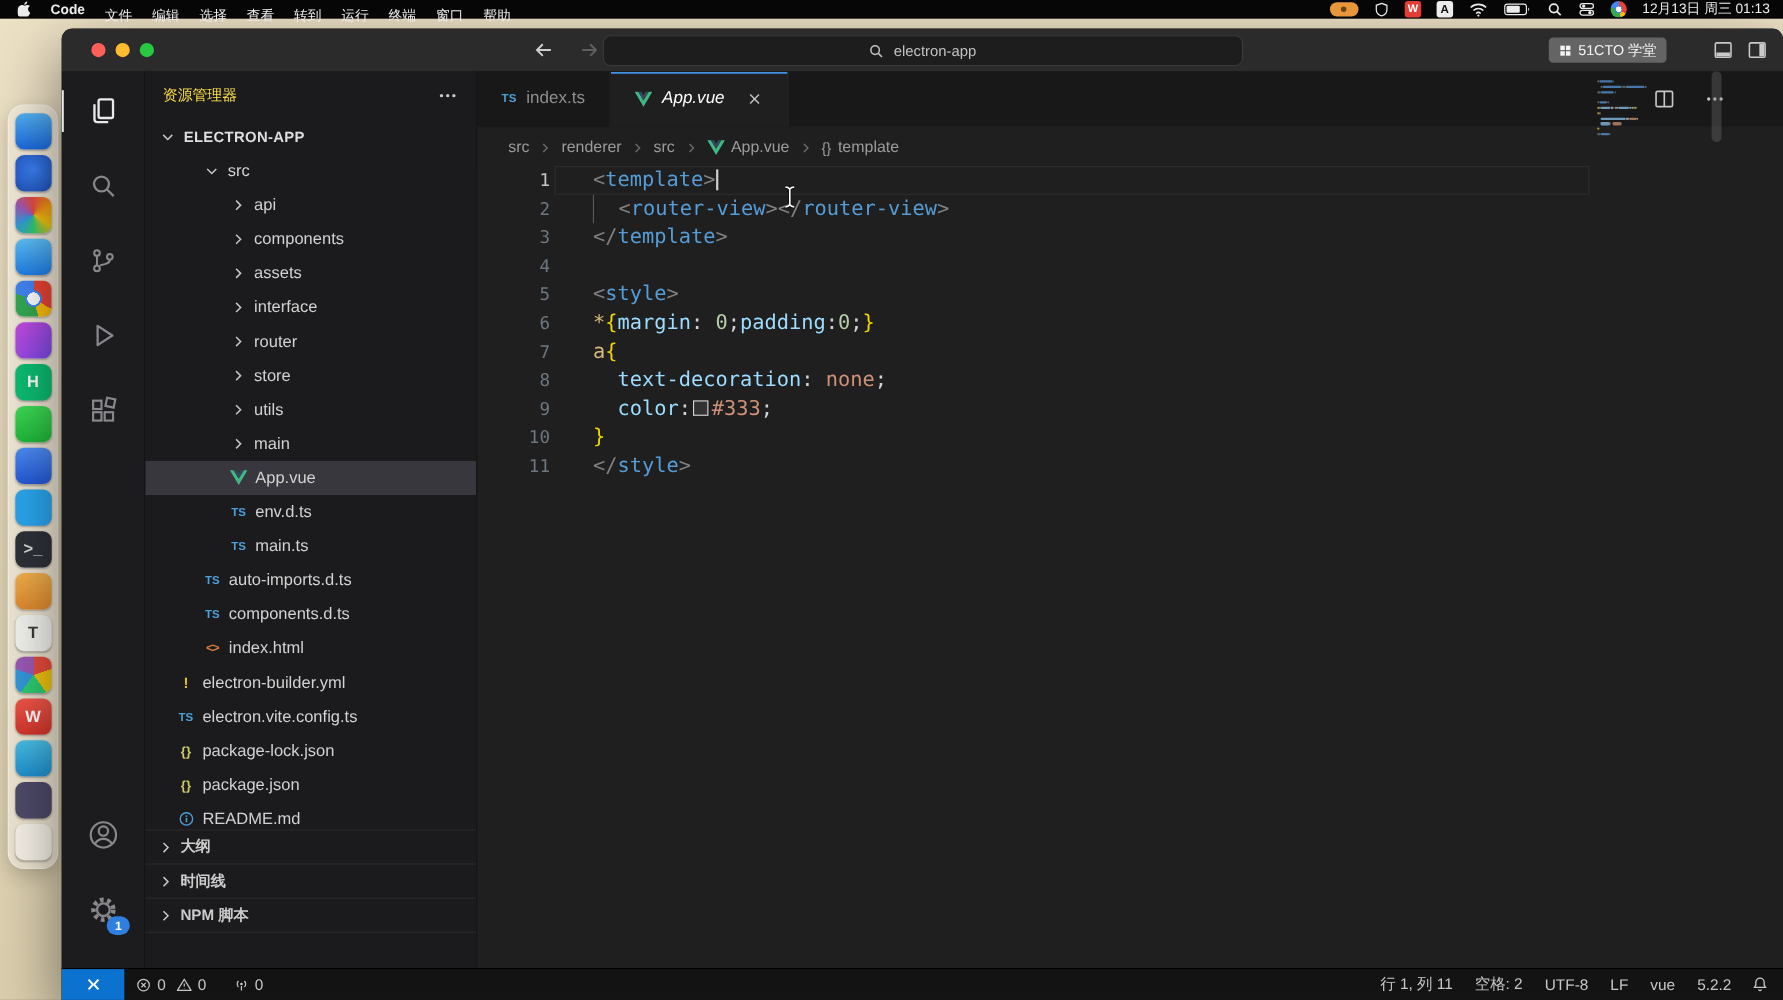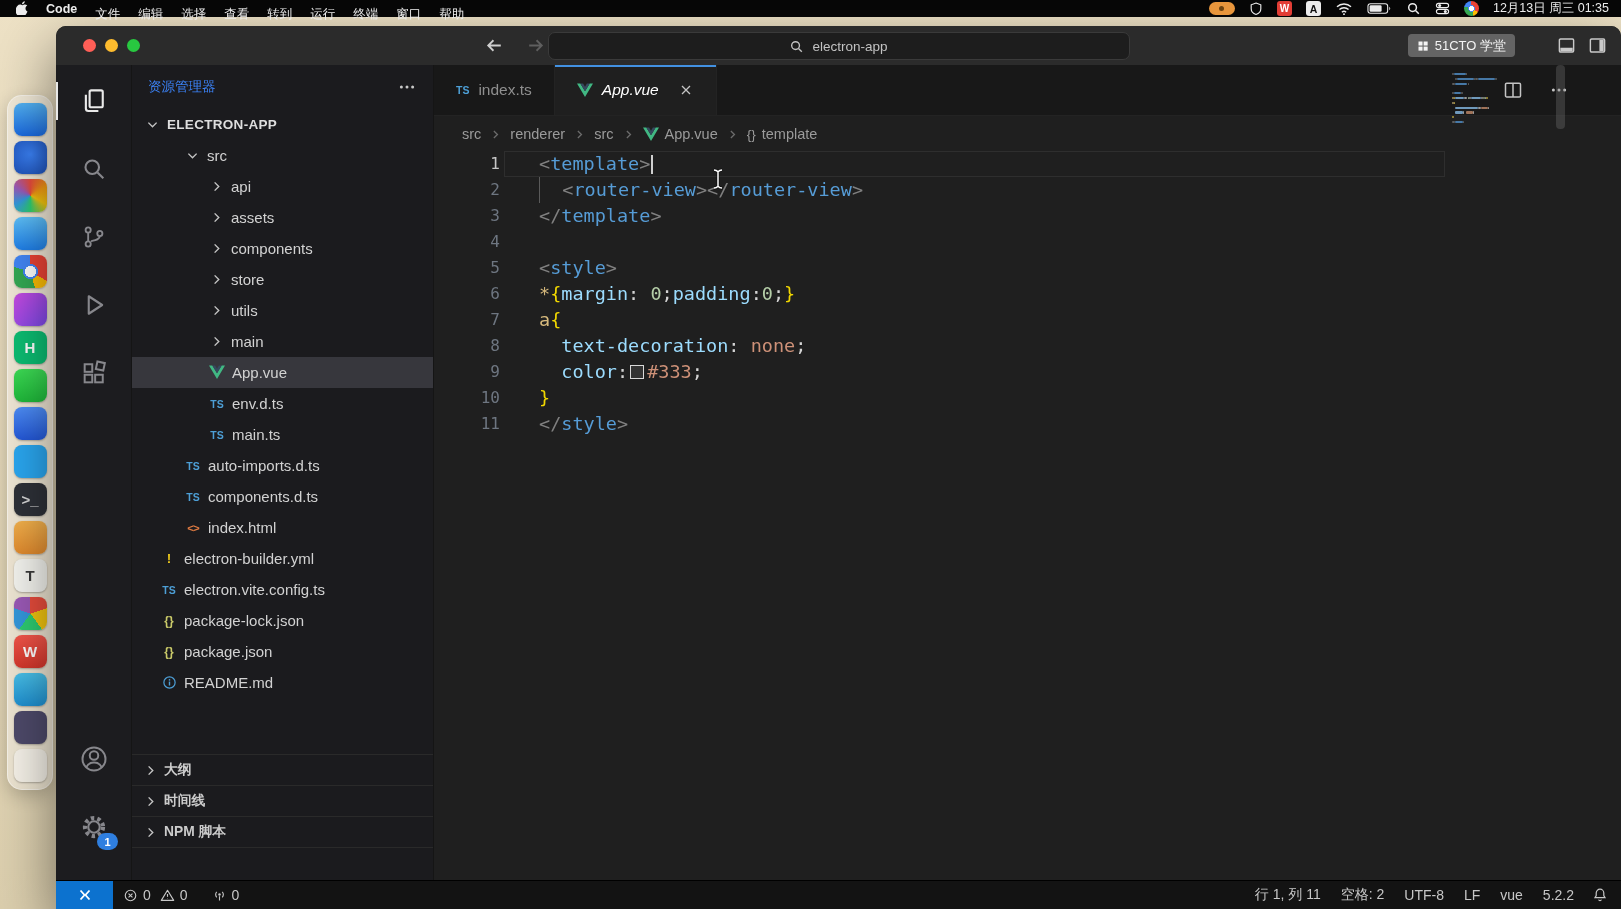--- a/index.html
+++ b/index.html
@@ -54,21 +54,21 @@
   .ab-top{position:absolute;top:2px;left:0;right:0;}
   .ab-bottom{position:absolute;bottom:20px;left:0;right:0;}
   .ab-item{height:68px;display:flex;align-items:center;justify-content:center;color:#87878c;position:relative;cursor:pointer;}
   .ab-item.active{color:#e9e9e9;}
   .ab-item.active::before{content:"";position:absolute;left:0;top:15px;bottom:15px;width:2px;background:#e9e9e9;}
   .badge{position:absolute;right:13px;bottom:11px;min-width:17px;height:17px;border-radius:9px;background:#2f7fe0;color:#fff;
     font-size:11px;font-weight:bold;display:flex;align-items:center;justify-content:center;padding:0 2px;}
 
   
   .sidebar{width:301px;background:#1b1b1e;border-right:1px solid #151515;position:relative;flex:none;overflow:hidden;}
-  .sb-header{height:44px;display:flex;align-items:center;justify-content:space-between;padding:0 16px;color:#3b82f6;font-size:13.5px;}
+  .sb-header{height:44px;display:flex;align-items:center;justify-content:space-between;padding:0 16px;color:#fde047;font-size:13.5px;}
   .sb-more{color:#c9c9c9;display:flex;}
   .tree{position:absolute;top:44px;bottom:126px;left:0;right:0;overflow:hidden;}
   .trow{height:31px;display:flex;align-items:center;gap:6px;color:#d2d2d2;font-size:15px;cursor:pointer;white-space:nowrap;}
   .trow.sel{background:#37373d;}
   .trow.project{font-weight:bold;font-size:13.5px;color:#dedede;letter-spacing:.3px;}
   .tchev{display:flex;color:#c5c5c5;width:17px;justify-content:center;flex:none;}
   .ficon{width:18px;display:flex;justify-content:center;align-items:center;flex:none;}
   .ic-ts{color:#4d9fd6;font-weight:bold;font-size:10.5px;text-align:right;}
   .ic-html{color:#e07b42;font-weight:bold;font-size:11.5px;letter-spacing:-1px;}
   .ic-yml{color:#e8c51c;font-weight:bold;font-size:13.5px;}
@@ -190,21 +190,21 @@
               <rect x="1.5" y="2.5" width="13" height="4.6" rx="2.3"></rect>
               <rect x="1.5" y="8.9" width="13" height="4.6" rx="2.3"></rect>
               <circle cx="5" cy="4.8" r="1.6" fill="currentColor" stroke="none"></circle>
               <circle cx="11" cy="11.2" r="1.6" fill="currentColor" stroke="none"></circle>
             </svg>
           </span>
           <span class="msi">
             <span class="chrome-dot"></span>
           </span>
         </span>
-      <span class="mb-time">12月13日 周三 01:35</span>
+      <span class="mb-time">12月13日 周三 01:13</span>
     </div>
   </div>
 
   <div class="dock">
       <div class="dock-icon" style="background:linear-gradient(180deg,#53b2f3,#1b6ae0)"></div>
       <div class="dock-icon" style="background:radial-gradient(circle at 50% 40%,#3b82f6,#1e50b5)"></div>
       <div class="dock-icon" style="background:conic-gradient(#e74c3c,#f39c12,#f1c40f,#2ecc71,#3498db,#9b59b6,#e74c3c)"></div>
       <div class="dock-icon" style="background:linear-gradient(180deg,#5ec0f8,#1f7fe8)"></div>
       <div class="dock-icon" style="background:radial-gradient(circle,#ffffff 0 24%,rgba(0,0,0,0) 25%),radial-gradient(circle,#4285f4 0 32%,rgba(0,0,0,0) 33%),conic-gradient(#ea4335 0 120deg,#fbbc05 120deg 165deg,#34a853 165deg 285deg,#4285f4 285deg 360deg)"></div>
       <div class="dock-icon" style="background:linear-gradient(135deg,#c84ae0,#7a4ae8)"></div>
@@ -386,29 +386,45 @@
                 </svg>
               </span>
               <span>api</span>
             </div>
             <div class="trow" style="padding-left:76px">
               <span class="tchev">
                 <svg width="15" height="15" viewBox="0 0 16 16">
                   <path d="M6 3.6l4.4 4.4L6 12.4" fill="none" stroke="currentColor" stroke-width="1.5"></path>
                 </svg>
               </span>
+              <span>components</span>
+            </div>
+            <div class="trow" style="padding-left:76px">
+              <span class="tchev">
+                <svg width="15" height="15" viewBox="0 0 16 16">
+                  <path d="M6 3.6l4.4 4.4L6 12.4" fill="none" stroke="currentColor" stroke-width="1.5"></path>
+                </svg>
+              </span>
               <span>assets</span>
             </div>
             <div class="trow" style="padding-left:76px">
               <span class="tchev">
                 <svg width="15" height="15" viewBox="0 0 16 16">
                   <path d="M6 3.6l4.4 4.4L6 12.4" fill="none" stroke="currentColor" stroke-width="1.5"></path>
                 </svg>
               </span>
-              <span>components</span>
+              <span>interface</span>
+            </div>
+            <div class="trow" style="padding-left:76px">
+              <span class="tchev">
+                <svg width="15" height="15" viewBox="0 0 16 16">
+                  <path d="M6 3.6l4.4 4.4L6 12.4" fill="none" stroke="currentColor" stroke-width="1.5"></path>
+                </svg>
+              </span>
+              <span>router</span>
             </div>
             <div class="trow" style="padding-left:76px">
               <span class="tchev">
                 <svg width="15" height="15" viewBox="0 0 16 16">
                   <path d="M6 3.6l4.4 4.4L6 12.4" fill="none" stroke="currentColor" stroke-width="1.5"></path>
                 </svg>
               </span>
               <span>store</span>
             </div>
             <div class="trow" style="padding-left:76px">

